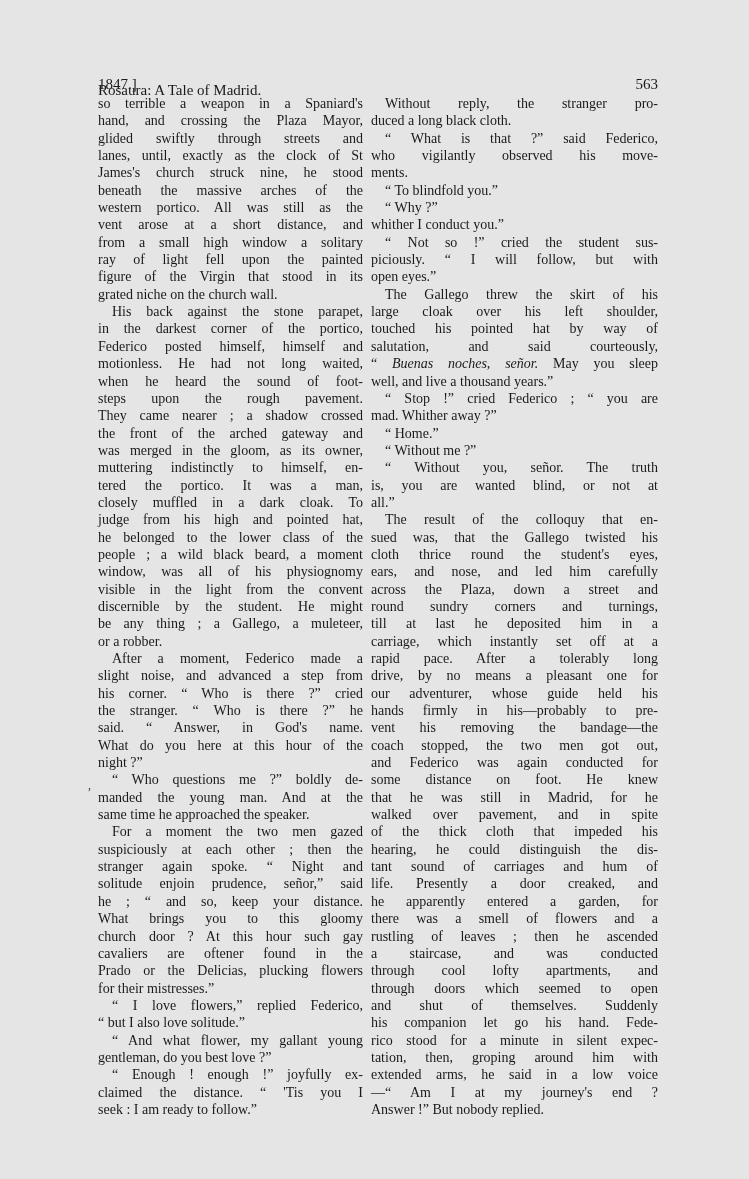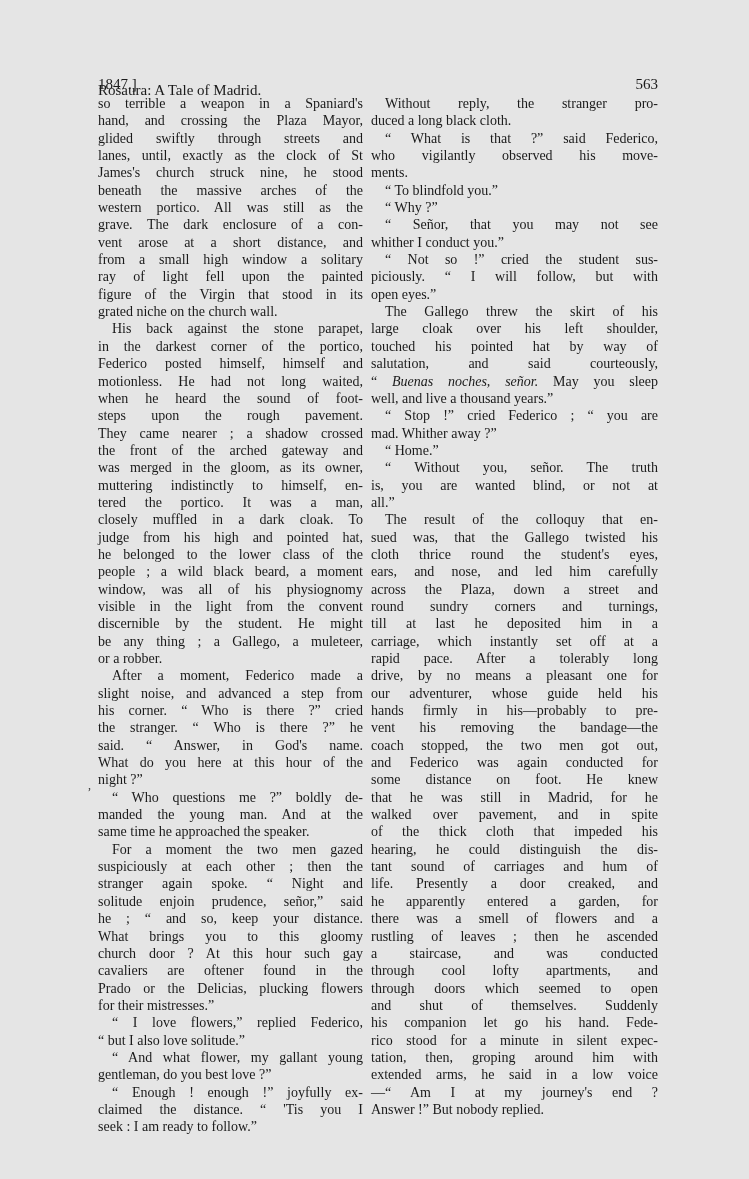--- a/index.html
+++ b/index.html
@@ -42,21 +42,20 @@
   <span class="margin-mark">,</span>
 
   <div class="col left" id="col-left">
       <span class="ln">so terrible a weapon in a Spaniard's</span>
       <span class="ln">hand, and crossing the Plaza Mayor,</span>
       <span class="ln">glided swiftly through streets and</span>
       <span class="ln">lanes, until, exactly as the clock of St</span>
       <span class="ln">James's church struck nine, he stood</span>
       <span class="ln">beneath the massive arches of the</span>
       <span class="ln">western portico. All was still as the</span>
-      <span class="ln">grave. The dark enclosure of a con-</span>
       <span class="ln">vent arose at a short distance, and</span>
       <span class="ln">from a small high window a solitary</span>
       <span class="ln">ray of light fell upon the painted</span>
       <span class="ln">figure of the Virgin that stood in its</span>
       <span class="ln last">grated niche on the church wall.</span>
       <span class="ln ind">His back against the stone parapet,</span>
       <span class="ln">in the darkest corner of the portico,</span>
       <span class="ln">Federico posted himself, himself and</span>
       <span class="ln">motionless. He had not long waited,</span>
       <span class="ln">when he heard the sound of foot-</span>
@@ -104,34 +103,34 @@
       <span class="ln last">seek : I am ready to follow.”</span>
     </div>
   <div class="col right" id="col-right">
       <span class="ln ind">Without reply, the stranger pro-</span>
       <span class="ln last">duced a long black cloth.</span>
       <span class="ln ind">“ What is that ?” said Federico,</span>
       <span class="ln">who vigilantly observed his move-</span>
       <span class="ln last">ments.</span>
       <span class="ln ind last">“ To blindfold you.”</span>
       <span class="ln ind last">“ Why ?”</span>
-      <span class="ln ind">“ Señor, that you may not see</span>
       <span class="ln last">whither I conduct you.”</span>
       <span class="ln ind">“ Not so !” cried the student sus-</span>
       <span class="ln">piciously. “ I will follow, but with</span>
       <span class="ln last">open eyes.”</span>
       <span class="ln ind">The Gallego threw the skirt of his</span>
       <span class="ln">large cloak over his left shoulder,</span>
       <span class="ln">touched his pointed hat by way of</span>
       <span class="ln">salutation, and said courteously,</span>
       <span class="ln">“ <em>Buenas noches, señor.</em> May you sleep</span>
       <span class="ln last">well, and live a thousand years.”</span>
       <span class="ln ind">“ Stop !” cried Federico ; “ you are</span>
       <span class="ln last">mad. Whither away ?”</span>
       <span class="ln ind last">“ Home.”</span>
+      <span class="ln ind last">“ Without me ?”</span>
       <span class="ln ind">“ Without you, señor. The truth</span>
       <span class="ln">is, you are wanted blind, or not at</span>
       <span class="ln last">all.”</span>
       <span class="ln ind">The result of the colloquy that en-</span>
       <span class="ln">sued was, that the Gallego twisted his</span>
       <span class="ln">cloth thrice round the student's eyes,</span>
       <span class="ln">ears, and nose, and led him carefully</span>
       <span class="ln">across the Plaza, down a street and</span>
       <span class="ln">round sundry corners and turnings,</span>
       <span class="ln">till at last he deposited him in a</span>

